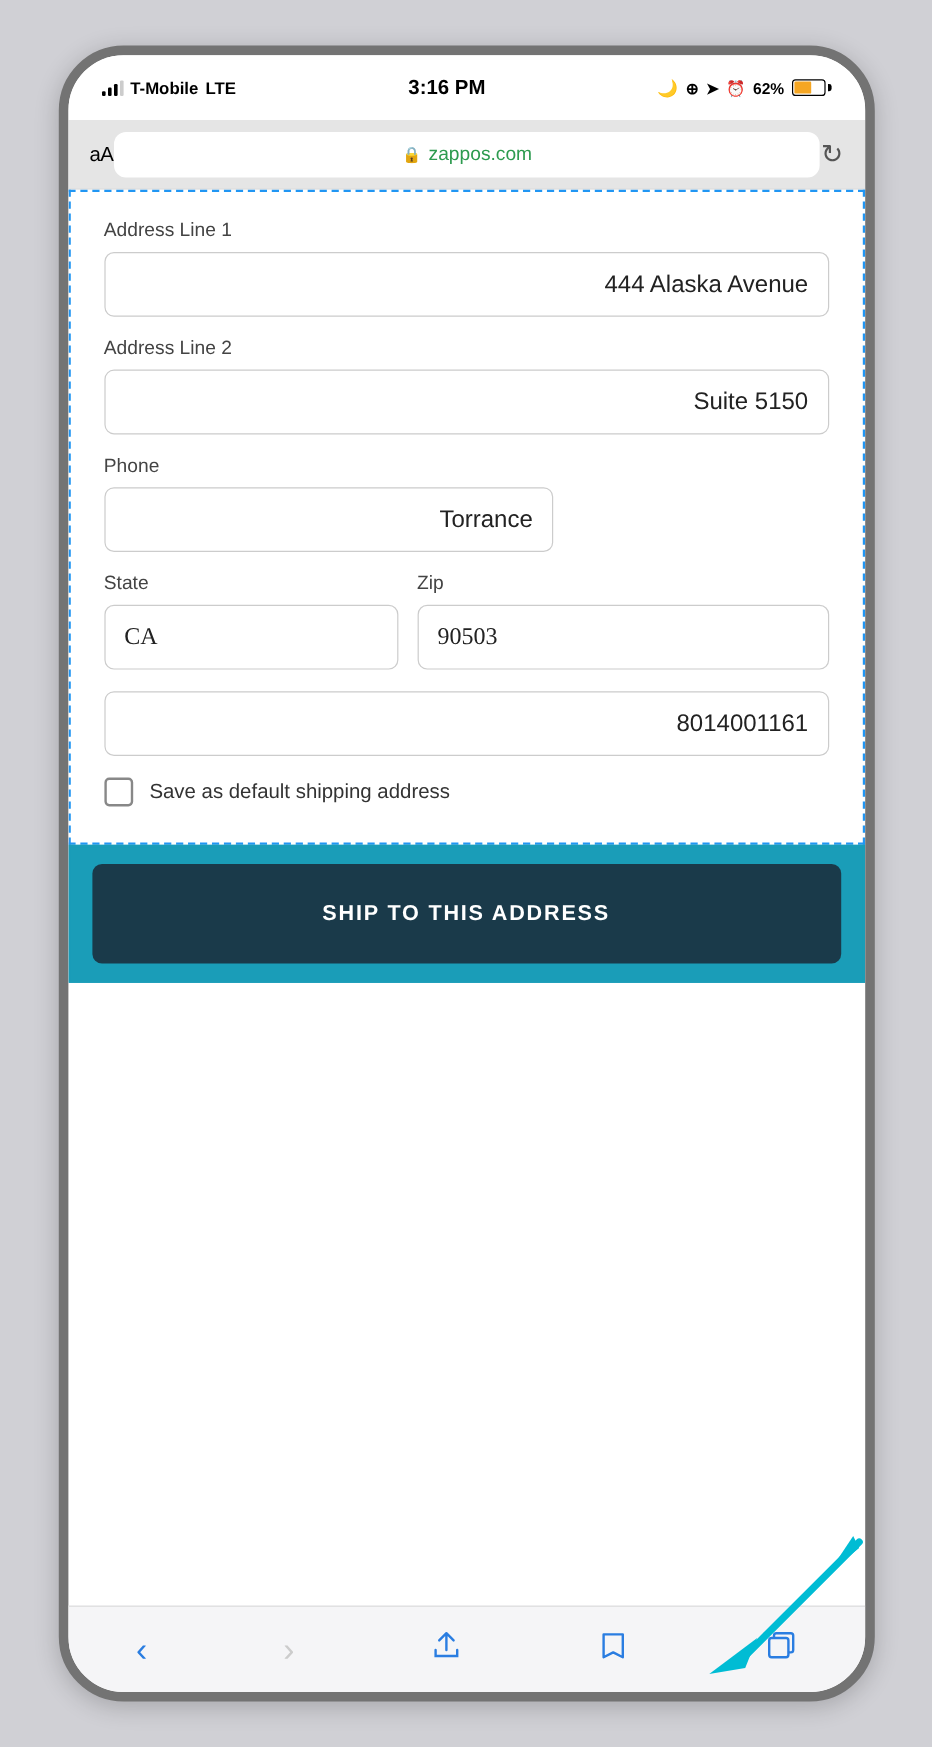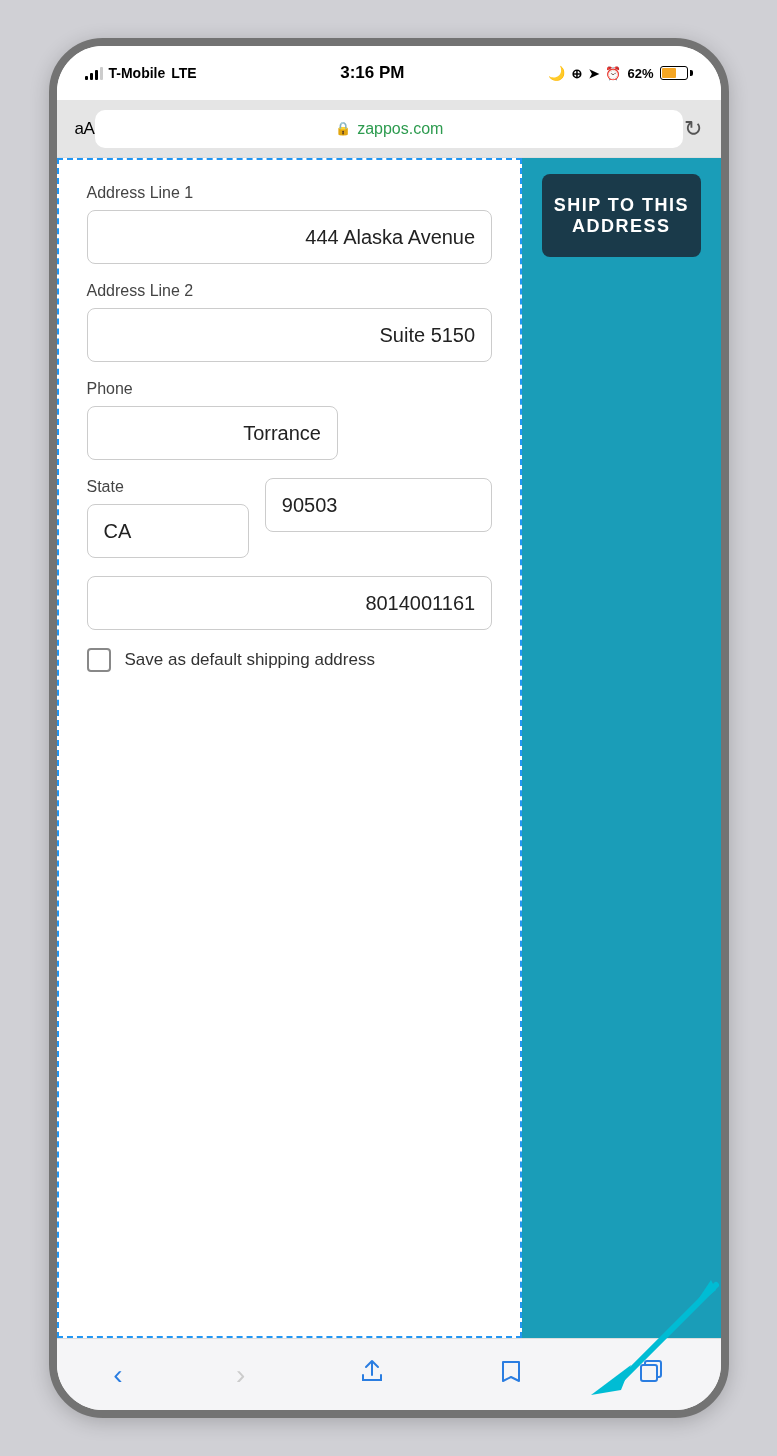--- a/index.html
+++ b/index.html
@@ -179,20 +179,21 @@
     .state-input, .zip-input {
       width: 100%;
       height: 54px;
       border: 1.5px solid #ccc;
       border-radius: 8px;
       padding: 0 16px;
       font-size: 20px;
       color: #222;
       background: #fff;
       outline: none;
+      font-family: Liberation Serif, serif;
     }
 
     .checkbox-row {
       display: flex;
       align-items: center;
       gap: 14px;
       margin-bottom: 10px;
     }
 
     .checkbox-box {
@@ -264,21 +265,21 @@
     .phone-content {
       display: flex;
       flex-direction: column;
       height: 100%;
     }
 
     .scrollable-content {
       flex: 1;
       overflow: hidden;
       display: flex;
-      flex-direction: row;
+      flex-direction: column;
     }
 
     .city-input-wrapper {
       width: 62%;
     }
   </style>
 </head>
 <body>
 
 <div class="phone-frame">
@@ -339,20 +340,21 @@
             <input class="text-input" type="text" value="Torrance" style="">
           </div>
         </div>
 
         <div class="row-fields">
           <div class="state-field">
             <label class="field-label">State</label>
             <input class="state-input" type="text" value="CA" style="">
           </div>
           <div class="zip-field">
+            <label class="field-label">Zip</label>
             <input class="zip-input" type="text" value="90503" style="">
           </div>
         </div>
 
         <div class="form-section">
           <input class="text-input" type="tel" value="8014001161" style="">
         </div>
 
         <div class="checkbox-row">
           <div class="checkbox-box"></div>

